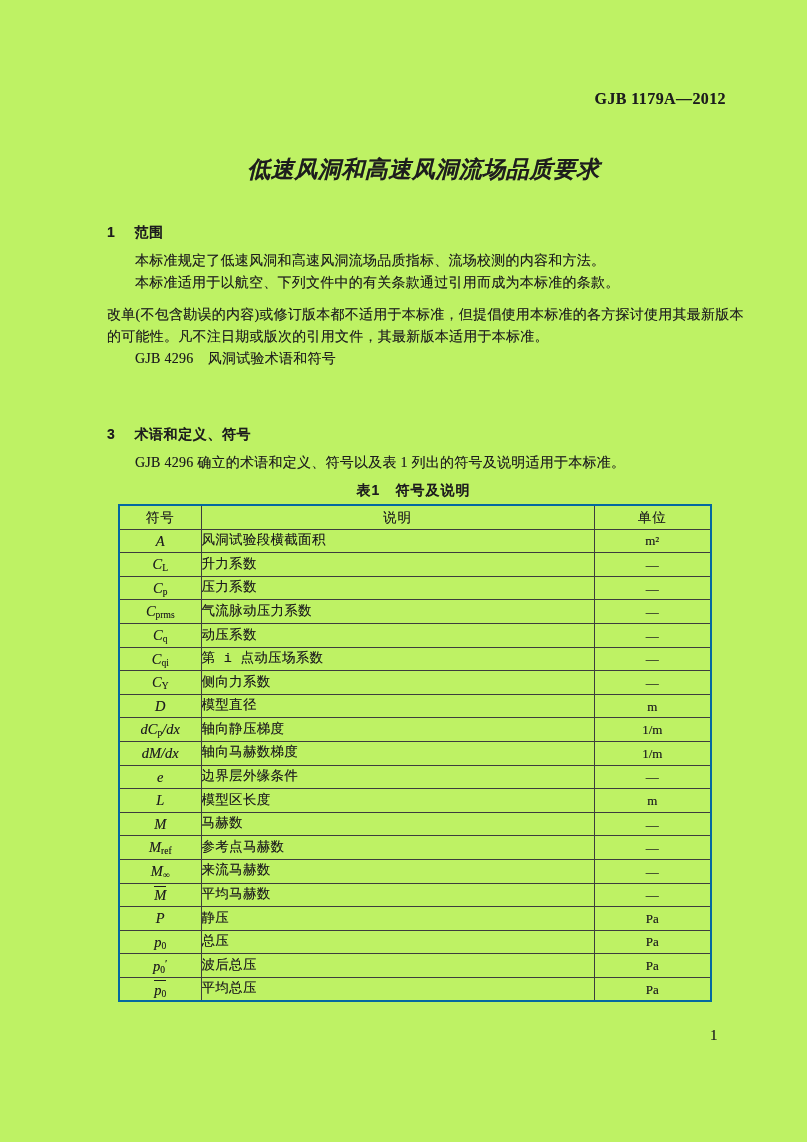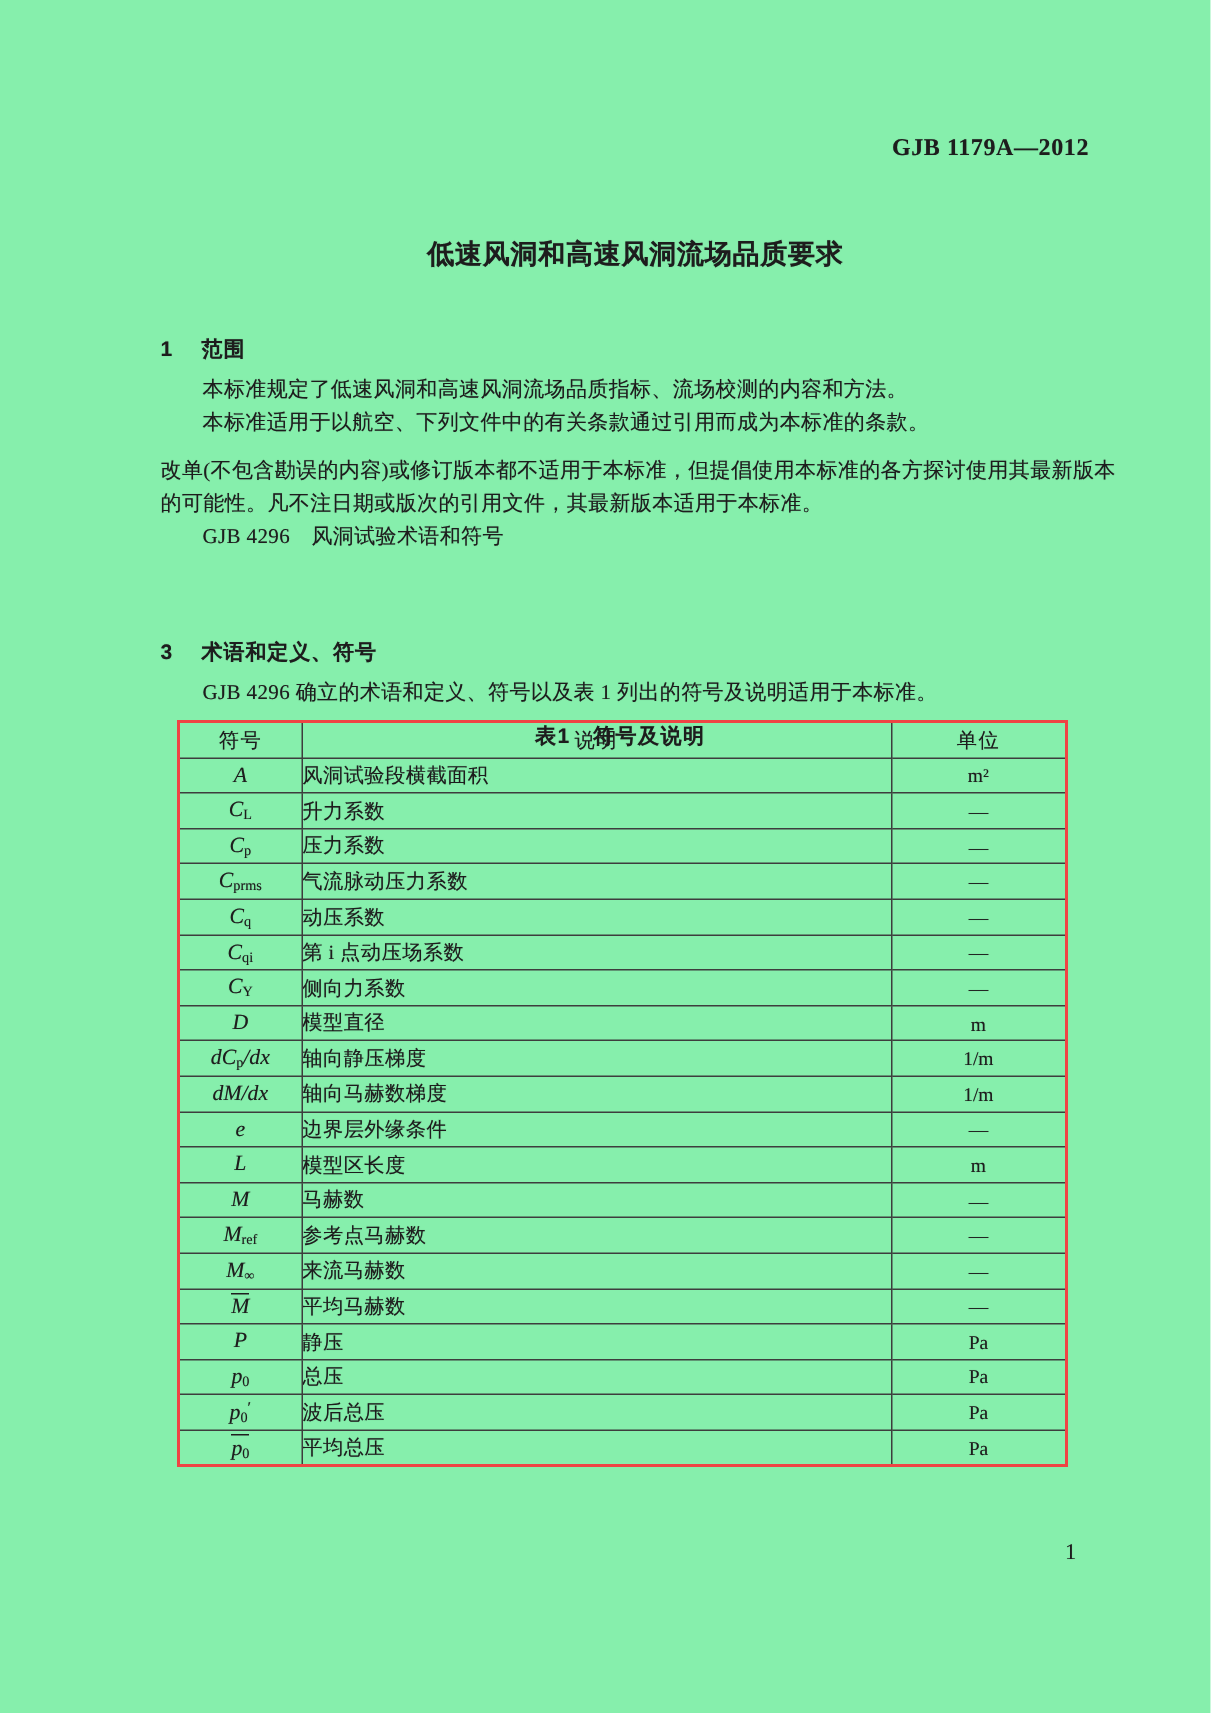--- a/index.html
+++ b/index.html
@@ -1,58 +1,58 @@
 <!DOCTYPE html>
 <html><head>
 <meta charset="utf-8">
 <style>
   html,body{margin:0;padding:0;background:#ffffff;}
   .page{
-    position:relative;width:807px;height:1142px;background:#86efac;overflow:hidden;
+    position:relative;width:807px;height:1142px;background:#bef264;overflow:hidden;
     font-family:"Liberation Serif","DejaVu Serif",serif;color:#1d1d1d;
     text-shadow:0 0 .45px rgba(45,45,45,.55);
   }
   .doc-code{
     position:absolute;top:90px;left:0;width:726px;text-align:right;
     font-weight:bold;font-size:16px;letter-spacing:.4px;
     font-family:"Liberation Serif","DejaVu Serif",serif;
   }
   .doc-title{
     position:absolute;top:156px;left:0;width:100%;box-sizing:border-box;padding-left:40px;
     text-align:center;font-family:"Liberation Sans","DejaVu Sans",sans-serif;
-    font-weight:bold;font-size:18px;letter-spacing:.5px;line-height:26px;
+    font-weight:bold;font-size:23px;letter-spacing:.5px;line-height:26px;font-style:italic;
   }
   #sections{position:absolute;left:107px;top:0;width:622px;}
   .sec{position:absolute;left:0;width:622px;}
   .sec1{top:222px}.sec2{top:304px}.sec3{top:424px}
   .sec-heading{
     font-family:"Liberation Sans","DejaVu Sans",sans-serif;font-weight:bold;
     font-size:14px;line-height:20px;margin:0 0 8px 0;letter-spacing:.6px;
   }
   .sec-num{display:inline-block;margin-right:19px;}
   .line{margin:0;font-size:14px;line-height:22px;letter-spacing:.25px;white-space:nowrap;}
   .line.indent{text-indent:28px;}
   .table-caption{
     position:absolute;top:482px;left:0;width:100%;box-sizing:border-box;padding-left:20px;
     text-align:center;font-family:"Liberation Sans","DejaVu Sans",sans-serif;
     font-weight:bold;font-size:14px;letter-spacing:1px;
   }
   table.symtab{
-    position:absolute;left:118px;top:480px;width:592px;
+    position:absolute;left:118px;top:504px;width:592px;
     border-collapse:collapse;table-layout:fixed;
-    font-size:13.5px;border:2px solid #ef4444;
+    font-size:13.5px;border:2px solid #0369a1;
   }
   .col-sym{width:82px}.col-desc{width:393px}.col-unit{width:117px}
   .symtab th,.symtab td{
     border:1px solid #3d3d3d;height:22.6px;padding:0;line-height:1;
     font-weight:normal;overflow:hidden;
   }
   .symtab th{text-align:center;font-size:13.5px;letter-spacing:1px;}
   .c-sym{text-align:center;}
-  .c-desc{text-align:left;padding-left:12px;letter-spacing:.3px;}
+  .c-desc{text-align:left;padding-left:12px;letter-spacing:.3px;font-family:Liberation Mono, monospace;}
   .c-unit{text-align:center;font-size:13px;}
   .sym{font-size:14.5px;display:inline-block;}
   .s-it{font-style:italic;}
   sub.s-sub{font-style:normal;font-size:9.5px;vertical-align:-2px;line-height:0;letter-spacing:0;}
   .s-pr{font-size:11px;vertical-align:4px;}
   .sym.bar{border-top:1.4px solid #1f1f1f;padding-top:1.5px;line-height:1.05;}
   .page-num{position:absolute;top:1027px;left:710px;font-size:15px;}
 </style>
 </head>
 <body>

